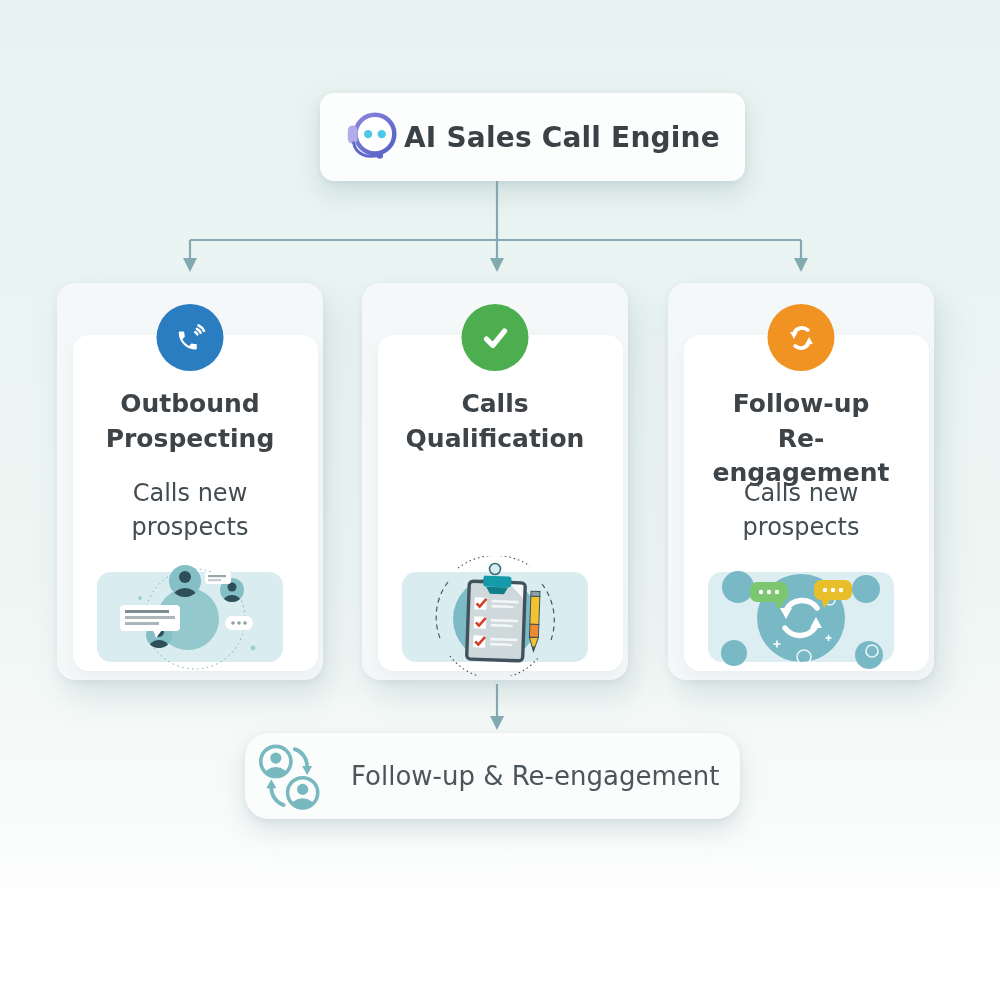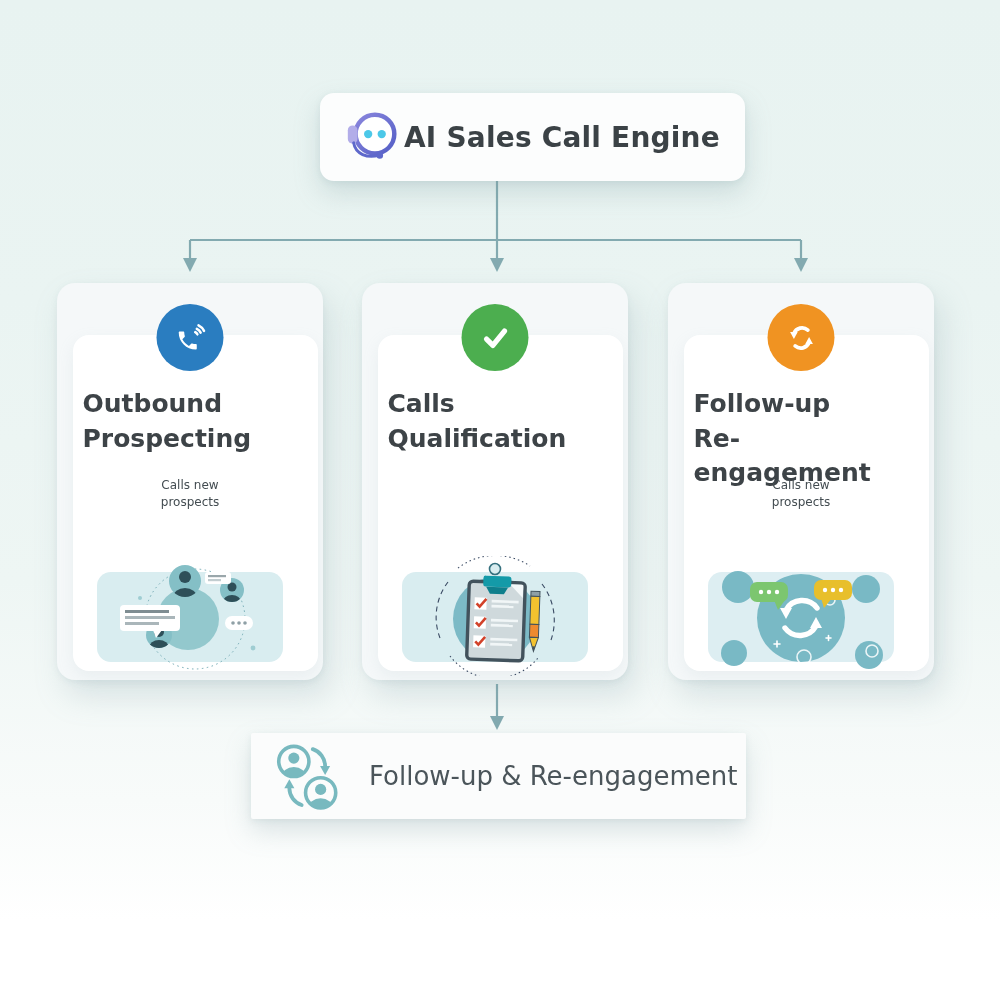--- a/index.html
+++ b/index.html
@@ -25,35 +25,35 @@
     position:absolute;left:16px;top:52px;right:5px;bottom:9px;
     background:#ffffff;border-radius:16px;
     box-shadow:0 6px 16px rgba(160,185,190,.14);
   }
   .badge{
     position:absolute;top:21px;left:50%;transform:translateX(-50%);
     width:67px;height:67px;border-radius:50%;z-index:3;
     display:flex;align-items:center;justify-content:center;
   }
   .card-title{
-    position:absolute;top:104px;left:0;right:0;z-index:2;text-align:left;
+    position:absolute;top:104px;left:0;right:0;z-index:2;text-align:center;
     font-size:25px;font-weight:700;color:#3d4347;line-height:1.38;
     white-space:pre-line;max-width:215px;margin:0 auto;
   }
   .card-desc{
     position:absolute;top:194px;left:0;right:0;z-index:2;text-align:center;
-    font-size:12px;color:#434c51;line-height:1.4;white-space:pre-line;
+    font-size:24px;color:#434c51;line-height:1.4;white-space:pre-line;
     max-width:215px;margin:0 auto;
   }
   .illus{position:absolute;bottom:4px;left:50%;transform:translateX(-50%);z-index:2;}
   .footer-card{
     position:absolute;left:245px;top:733px;width:495px;height:86px;
-    background:#fbfcfc;border-radius:2px;
+    background:#fbfcfc;border-radius:24px;
     box-shadow:0 12px 26px rgba(130,160,165,.26),0 2px 6px rgba(130,160,165,.14);
-    display:flex;align-items:center;gap:26px;padding-left:16px;box-sizing:border-box;margin-left:6px;
+    display:flex;align-items:center;gap:26px;padding-left:4px;box-sizing:border-box;
   }
   .footer-label{font-size:26px;color:#4b555a;}
 </style>
 </head>
 <body>
 
 <div class="canvas">
 
   <svg class="connector" width="1000" height="1000" viewBox="0 0 1000 1000">
     <g stroke="#83aab0" stroke-width="2.2" fill="none">

